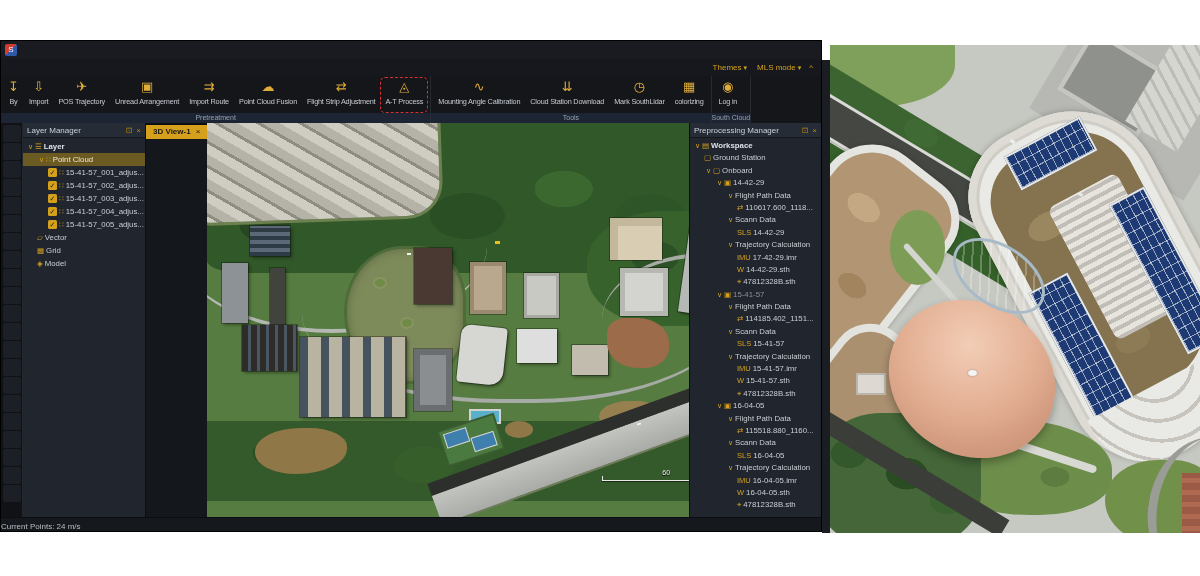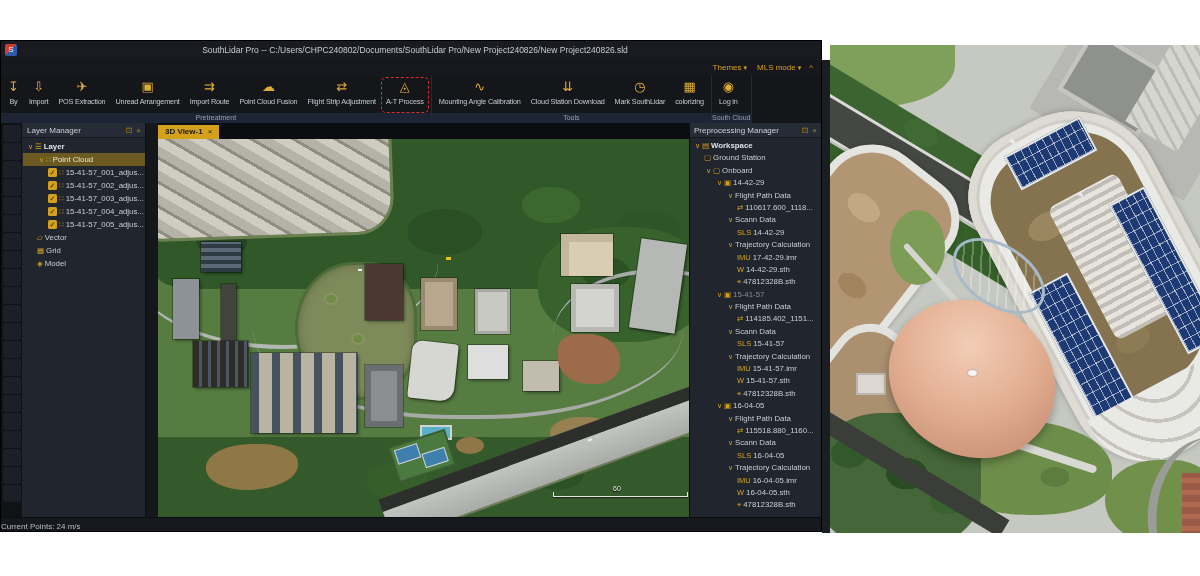--- a/index.html
+++ b/index.html
@@ -46,21 +46,21 @@
   .exp:empty{display:none;}
   .chk{width:9px;height:9px;background:#d5a11d;border-radius:1.5px;color:#23201a;font-size:7px;line-height:9px;text-align:center;margin-right:2px;flex:0 0 auto;}
   .ticon{color:#d5a11d;font-size:7.5px;margin-right:2px;flex:0 0 auto;}
   .ticon:empty{display:none;}
   .tlabel{color:#c9cdd3;font-size:7.8px;overflow:hidden;text-overflow:ellipsis;}
   .trow.sel{background:#6b5b22;}
   .trow.sel .tlabel{color:#f2e8cc;}
   .trow.bold .tlabel{font-weight:bold;color:#dde2e8;text-align:center;}
   .trow.dim .tlabel{color:#8b9099;}
   
-  .center{flex:1;display:flex;flex-direction:column;min-width:0;margin-left:12px;}
+  .center{flex:1;display:flex;flex-direction:row;min-width:0;}
   .tabbar{height:16px;background:#0b0d10;display:flex;align-items:flex-end;}
   .tab{background:#d5a11d;color:#1a1a14;font-size:8px;line-height:14px;height:14px;padding:0 7px;display:flex;align-items:center;gap:5px;font-weight:bold;}
   .tabclose{font-weight:normal;font-size:8px;}
   .map{position:relative;flex:1;background:#567c41;overflow:hidden;}
   .map div{position:absolute;}
   .m-forest-top{left:0;top:0;width:100%;height:150px;border-radius:0 0 16% 8%;background:
     radial-gradient(42px 28px at 12% 68%,#274722 0 60%,transparent 61%),
     radial-gradient(52px 32px at 33% 40%,#356029 0 60%,transparent 61%),
     radial-gradient(62px 38px at 54% 62%,#2b4f24 0 60%,transparent 61%),
     radial-gradient(48px 30px at 74% 44%,#3a682e 0 60%,transparent 61%),
@@ -157,21 +157,20 @@
 
   <div class="app">
 
     <div class="titlebar">
       <span class="logo">S</span>
       <span class="qicons">
           <span class="qicon"></span>
           <span class="qicon"></span>
           <span class="qicon"></span>
         </span>
-      <span class="title">SouthLidar Pro -- C:/Users/CHPC240802/Documents/SouthLidar Pro/New Project240826/New Project240826.sld</span>
       <span class="wctrls">
           <span class="wctrl"></span>
           <span class="wctrl"></span>
           <span class="wctrl"></span>
         </span>
     </div>
 
     <div class="menubar">
       <span style="display:flex">
           <div class="mitem"></div>
@@ -198,21 +197,21 @@
             <div class="ritem">
     <span class="ricon">↧</span>
     <span class="rlabel">By</span>
   </div>
             <div class="ritem">
     <span class="ricon">⇩</span>
     <span class="rlabel">Import</span>
   </div>
             <div class="ritem">
     <span class="ricon">✈</span>
-    <span class="rlabel">POS Extraction</span>
+    <span class="rlabel">POS Trajectory</span>
   </div>
             <div class="ritem">
     <span class="ricon">▣</span>
     <span class="rlabel">Unread Arrangement</span>
   </div>
             <div class="ritem">
     <span class="ricon">⇉</span>
     <span class="rlabel">Import Route</span>
   </div>
             <div class="ritem">

